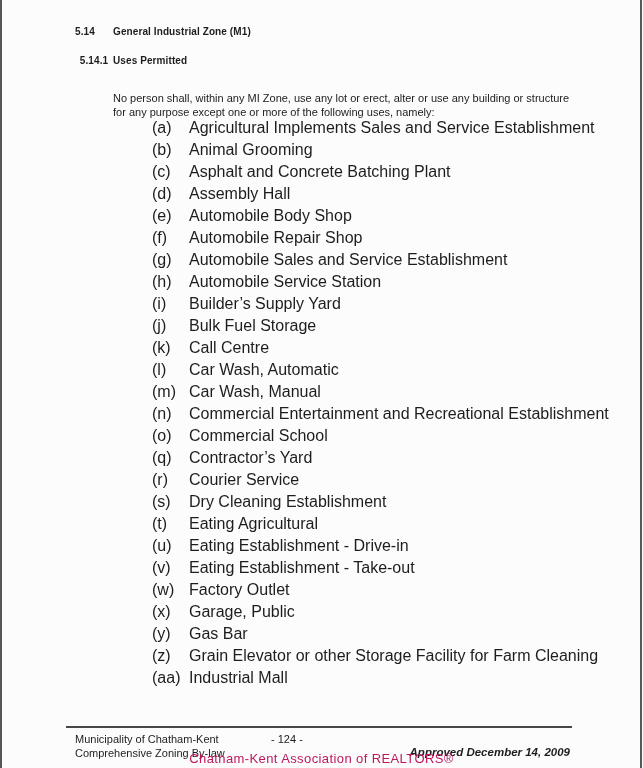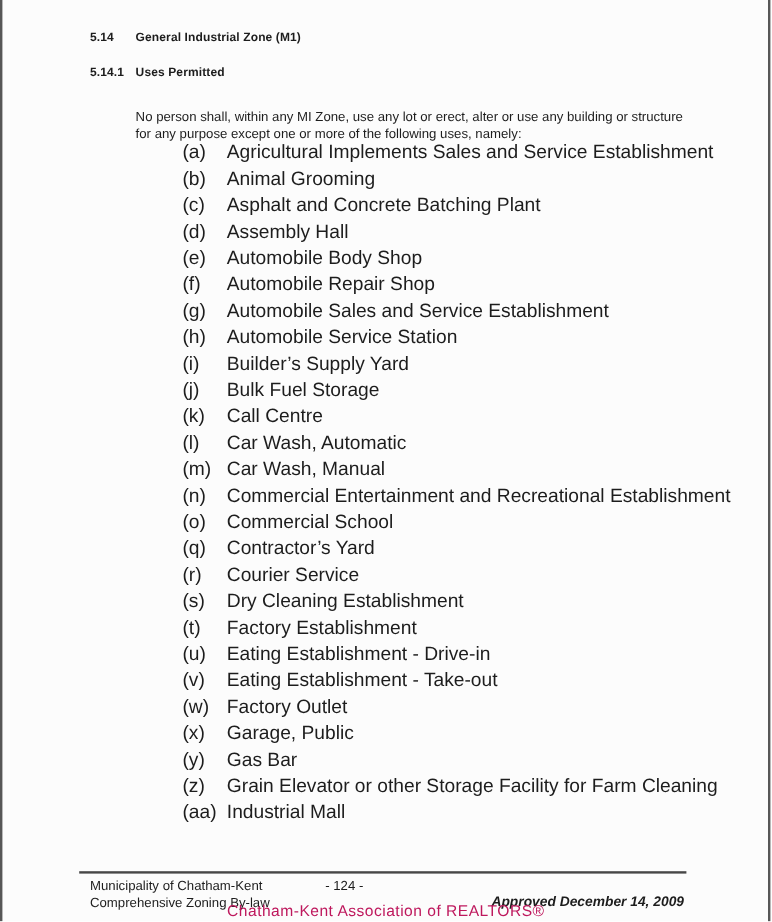--- a/index.html
+++ b/index.html
@@ -23,21 +23,21 @@
     position: absolute;
     left: 75px;
     display: flex;
     font-weight: bold;
     font-size: 10px;
     letter-spacing: 0.1px;
     white-space: nowrap;
   }
   .heading-row .num { display: inline-block; width: 38px; flex: 0 0 38px; }
   .h-section { top: 26px; }
-  .h-subsection { top: 55px; }
+  .h-subsection { top: 55px; text-align: center; }
 
   .intro {
     position: absolute;
     left: 113px;
     top: 80px;
     width: 462px;
     font-size: 11px;
     line-height: 14.3px;
   }
 
@@ -175,21 +175,21 @@
 
       <li>
         <span class="letter">(r)</span><span class="label">Courier Service</span>
       </li>
 
       <li>
         <span class="letter">(s)</span><span class="label">Dry Cleaning Establishment</span>
       </li>
 
       <li>
-        <span class="letter">(t)</span><span class="label">Factory Establishment</span>
+        <span class="letter">(t)</span><span class="label">Eating Agricultural</span>
       </li>
 
       <li>
         <span class="letter">(u)</span><span class="label">Eating Establishment - Drive-in</span>
       </li>
 
       <li>
         <span class="letter">(v)</span><span class="label">Eating Establishment - Take-out</span>
       </li>
 

